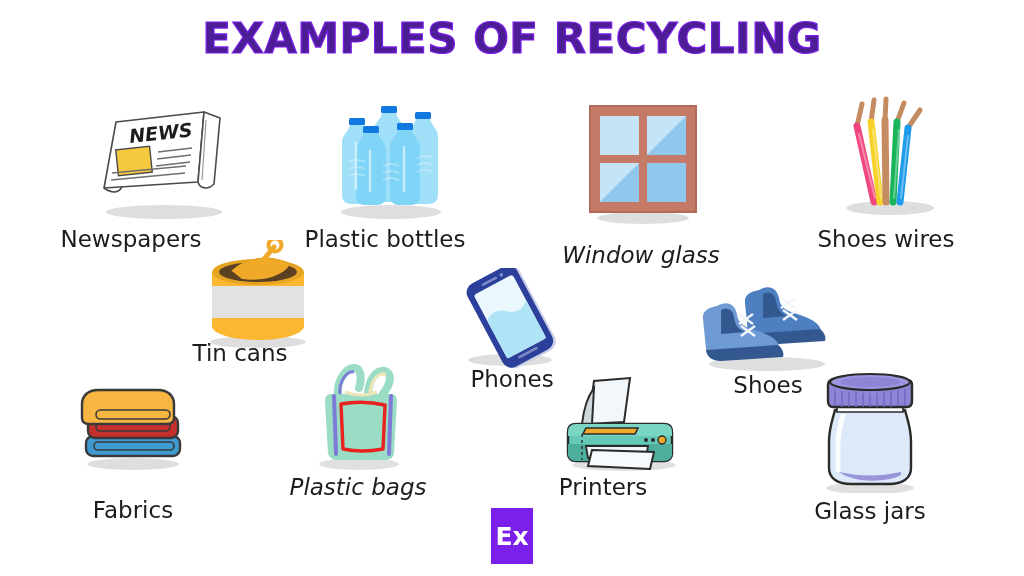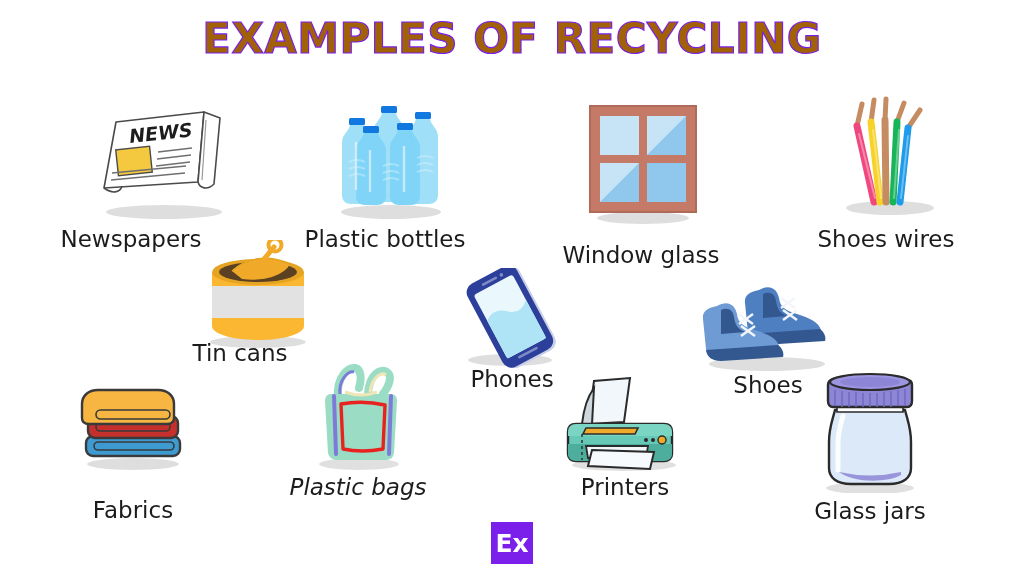--- a/index.html
+++ b/index.html
@@ -20,21 +20,21 @@
   }
   
   .title {
     position: absolute;
     top: 14px; left: 0; width: 1024px;
     text-align: center;
     font-family: "DejaVu Sans", sans-serif;
     font-weight: bold;
     font-size: 42px;
     letter-spacing: 0.5px;
-    color: #a16207;
+    color: #4c1d95;
     -webkit-text-stroke: 1.2px #7B1FEB;
     white-space: nowrap;
   }
   
   .item { position: absolute; }
   .art  { position: absolute; }
   .caption {
     position: absolute;
     text-align: center;
     font-family: "DejaVu Sans", sans-serif;
@@ -44,21 +44,21 @@
     transform: translateX(-50%);
   }
   
   .footer {
     position: absolute;
     left: 0; bottom: 12px; width: 1024px;
     display: flex; align-items: center; justify-content: center;
     gap: 10px;
   }
   .logo-badge {
-    width: 42px; height: 42px;
+    width: 42px; height: 56px;
     background: #7B1FEB;
     color: #ffffff;
     font-family: "DejaVu Sans", sans-serif;
     font-weight: bold;
     font-size: 25px;
     display: flex; align-items: center; justify-content: center;
     line-height: 1;
   }
   .logo-word {
     font-family: "DejaVu Sans", sans-serif;
@@ -144,21 +144,21 @@
       <svg width="120" height="125" viewBox="0 0 120 125">
         <ellipse cx="60" cy="118" rx="46" ry="6" fill="#000" opacity="0.13"></ellipse>
         <rect x="7" y="6" width="106" height="106" fill="#C47A66"></rect>
         <rect x="17" y="16" width="86" height="86" fill="#C7E4F7"></rect>
         <path d="M17 102 L103 16 L103 102 Z" fill="#8FC8EC"></path>
         <rect x="56" y="16" width="8" height="86" fill="#C47A66"></rect>
         <rect x="17" y="55" width="86" height="8" fill="#C47A66"></rect>
         <rect x="7" y="6" width="106" height="106" fill="none" stroke="#B06A58" stroke-width="2"></rect>
       </svg>
     </div>
-    <div class="caption" style="left:641px; top:242px;">Window glass</div>
+    <div class="caption" style="left:641px; top:242px;font-style:italic;">Window glass</div>
   </div>
 
   <div class="item">
     <div class="art" style="left:838px; top:90px;">
       <svg width="110" height="125" viewBox="0 0 110 125">
         <ellipse cx="52" cy="118" rx="44" ry="7" fill="#000" opacity="0.13"></ellipse>
 
         <g stroke="#C58C62" stroke-width="5" stroke-linecap="round" fill="none">
           <path d="M19 36 L24 14"></path>
           <path d="M33 32 L36 10"></path>
@@ -310,21 +310,21 @@
 
         <circle cx="88" cy="68" r="2" fill="#2B2B2B"></circle>
         <circle cx="95" cy="68" r="2" fill="#2B2B2B"></circle>
         <circle cx="104" cy="68" r="4" fill="#F0A929" stroke="#2B2B2B" stroke-width="1.4"></circle>
 
         <path d="M28 74 h62 l-2 12 h-58 z" fill="#F2F7FB" stroke="#2B2B2B" stroke-width="1.8"></path>
         <path d="M34 78 L96 80 L92 97 L30 94 Z" fill="#F7FAFD" stroke="#2B2B2B" stroke-width="2"></path>
         <path d="M24 62 v26" fill="none" stroke="#2B2B2B" stroke-width="1.4" stroke-dasharray="3 3"></path>
       </svg>
     </div>
-    <div class="caption" style="left:625px; top:474px;">Printers</div>
+    <div class="caption" style="left:603px; top:474px;">Printers</div>
   </div>
 
   <div class="item">
     <div class="art" style="left:813px; top:368px;">
       <svg width="115" height="125" viewBox="0 0 115 125">
         <ellipse cx="57" cy="120" rx="44" ry="6" fill="#000" opacity="0.12"></ellipse>
 
         <path d="M22 42 h70 c3 12 6 18 6 32 v26 c0 10 -8 16 -22 16 h-38 c-14 0 -22 -6 -22 -16 v-26 c0 -14 3 -20 6 -32 z" fill="#DCE9F8" stroke="#2B2B2B" stroke-width="2.4" stroke-linejoin="round"></path>
         <path d="M30 48 c-3 10 -5 16 -5 28 v26" fill="none" stroke="#FBFDFF" stroke-width="5" stroke-linecap="round"></path>
         <path d="M26 104 q31 7 62 0 v3 c-14 8 -48 8 -62 -3 z" fill="#8D86D6" opacity="0.85"></path>

